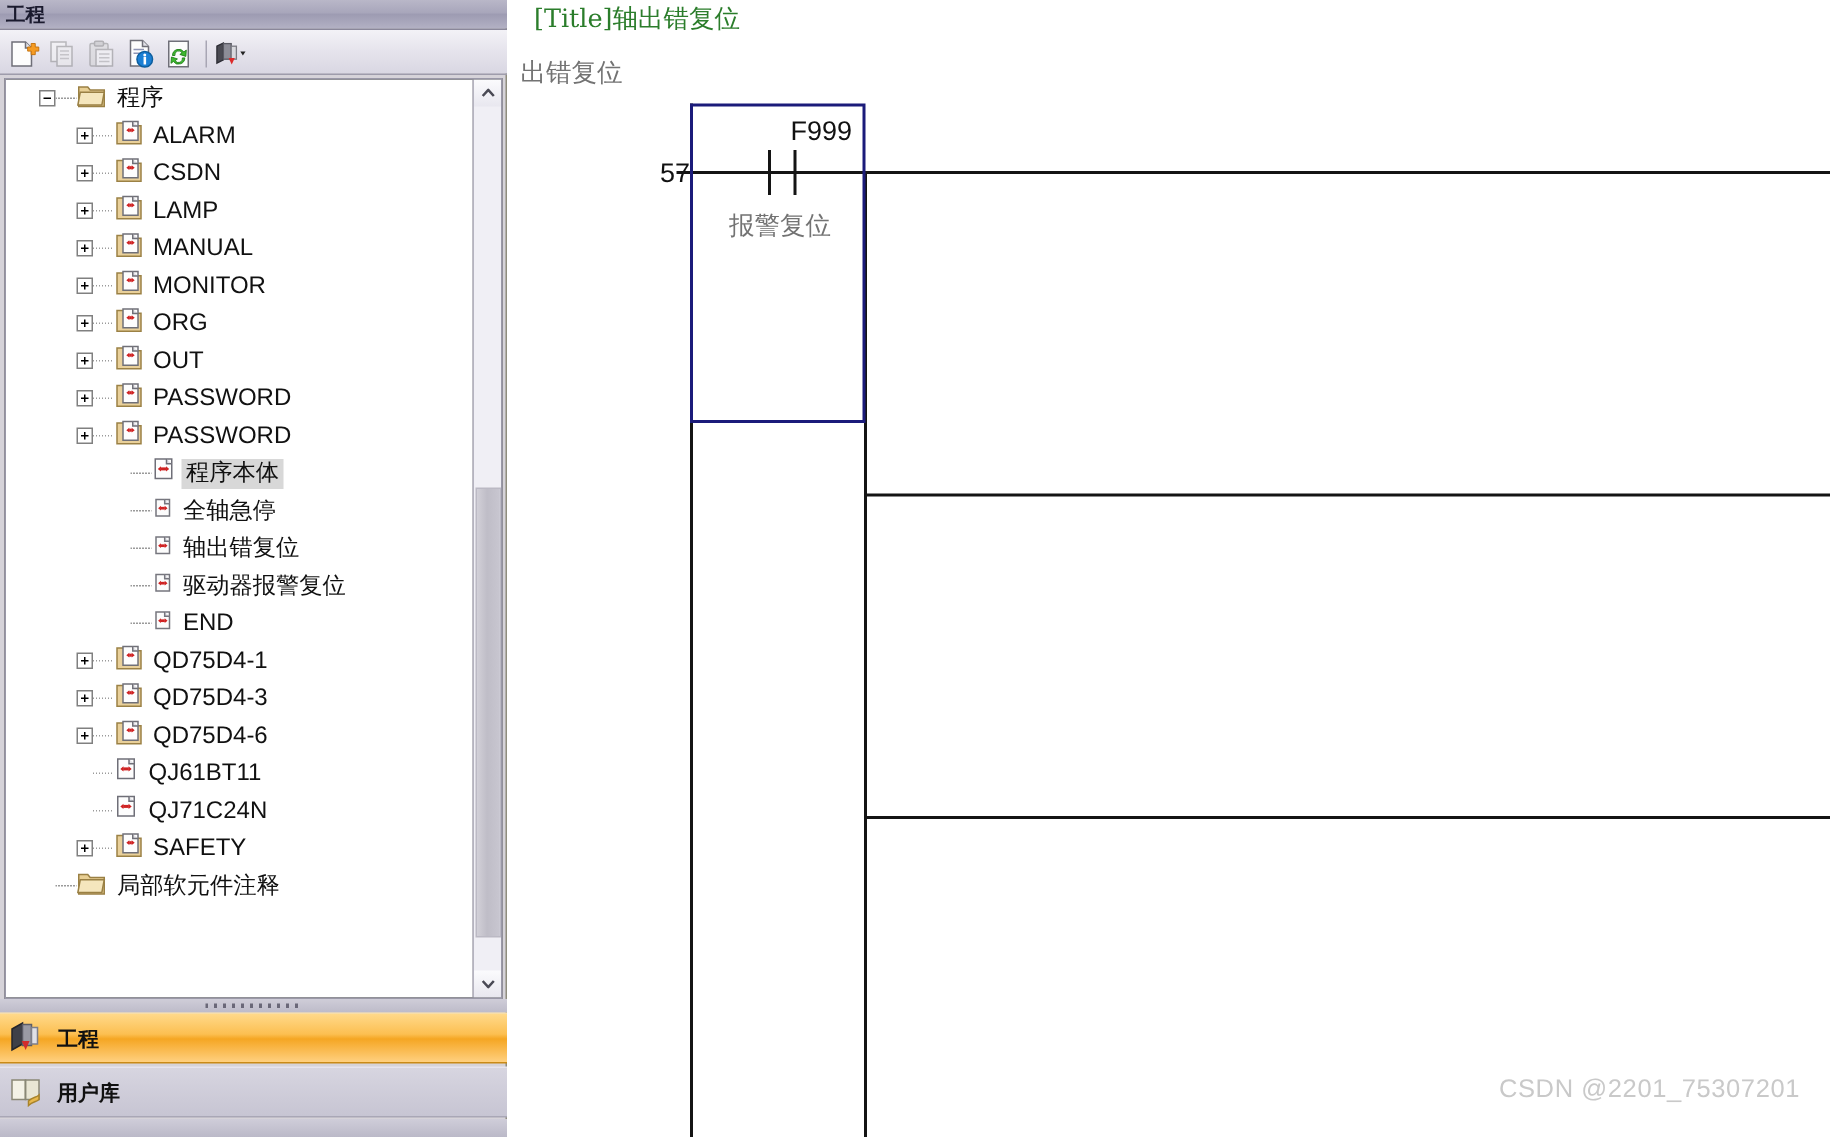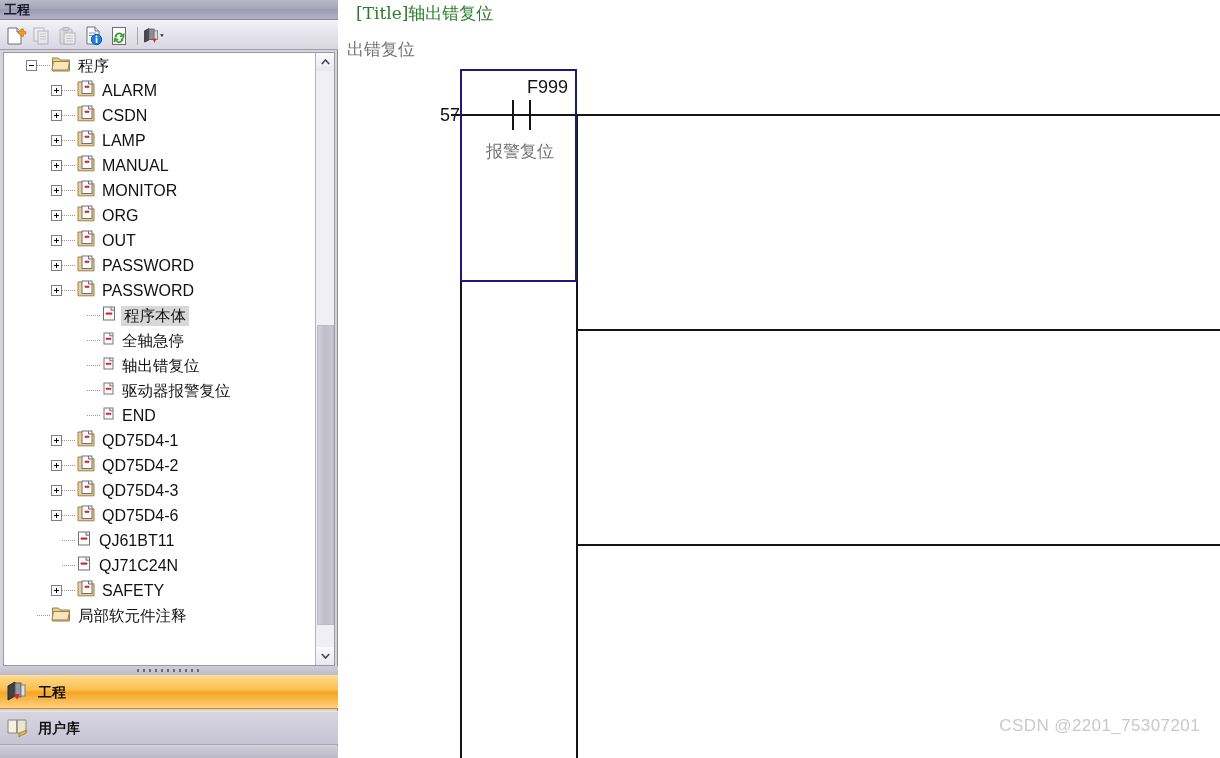--- a/index.html
+++ b/index.html
@@ -563,33 +563,20 @@
             <div class="expander plus"></div>
             <div class="dots"></div>
             <span class="ico"><svg width="20" height="17" viewBox="0 0 20 17">
                 <path d="M2 2 h6 l1.4 1.8 h8.6 v12 h-16 z" fill="#e9d09a" stroke="#9b8145"></path>
                 <rect x="6" y="1" width="10" height="12.5" fill="#fdfdfd" stroke="#707078"></rect>
                 <path d="M12.5 1 v3 h3.5" fill="#e3e3e8" stroke="#707078"></path>
                 <path d="M8.2 6.8 l2 -1.6 v3.2 z M13.8 6.8 l-2 -1.6 v3.2 z" fill="#cf2222"></path>
                 <rect x="10.1" y="5.8" width="1.8" height="2" fill="#cf2222"></rect>
               </svg></span>
             <span class="lbl">QD75D4-1</span>
-          </div>
-          <div class="tnode">
-            <div style="width: 47px; flex: 0 0 auto;"></div>
-            <div class="expander plus"></div>
-            <div class="dots"></div>
-            <span class="ico"><svg width="20" height="17" viewBox="0 0 20 17">
-                <path d="M2 2 h6 l1.4 1.8 h8.6 v12 h-16 z" fill="#e9d09a" stroke="#9b8145"></path>
-                <rect x="6" y="1" width="10" height="12.5" fill="#fdfdfd" stroke="#707078"></rect>
-                <path d="M12.5 1 v3 h3.5" fill="#e3e3e8" stroke="#707078"></path>
-                <path d="M8.2 6.8 l2 -1.6 v3.2 z M13.8 6.8 l-2 -1.6 v3.2 z" fill="#cf2222"></path>
-                <rect x="10.1" y="5.8" width="1.8" height="2" fill="#cf2222"></rect>
-              </svg></span>
-            <span class="lbl">QD75D4-2</span>
           </div>
           <div class="tnode">
             <div style="width: 47px; flex: 0 0 auto;"></div>
             <div class="expander plus"></div>
             <div class="dots"></div>
             <span class="ico"><svg width="20" height="17" viewBox="0 0 20 17">
                 <path d="M2 2 h6 l1.4 1.8 h8.6 v12 h-16 z" fill="#e9d09a" stroke="#9b8145"></path>
                 <rect x="6" y="1" width="10" height="12.5" fill="#fdfdfd" stroke="#707078"></rect>
                 <path d="M12.5 1 v3 h3.5" fill="#e3e3e8" stroke="#707078"></path>
                 <path d="M8.2 6.8 l2 -1.6 v3.2 z M13.8 6.8 l-2 -1.6 v3.2 z" fill="#cf2222"></path>

